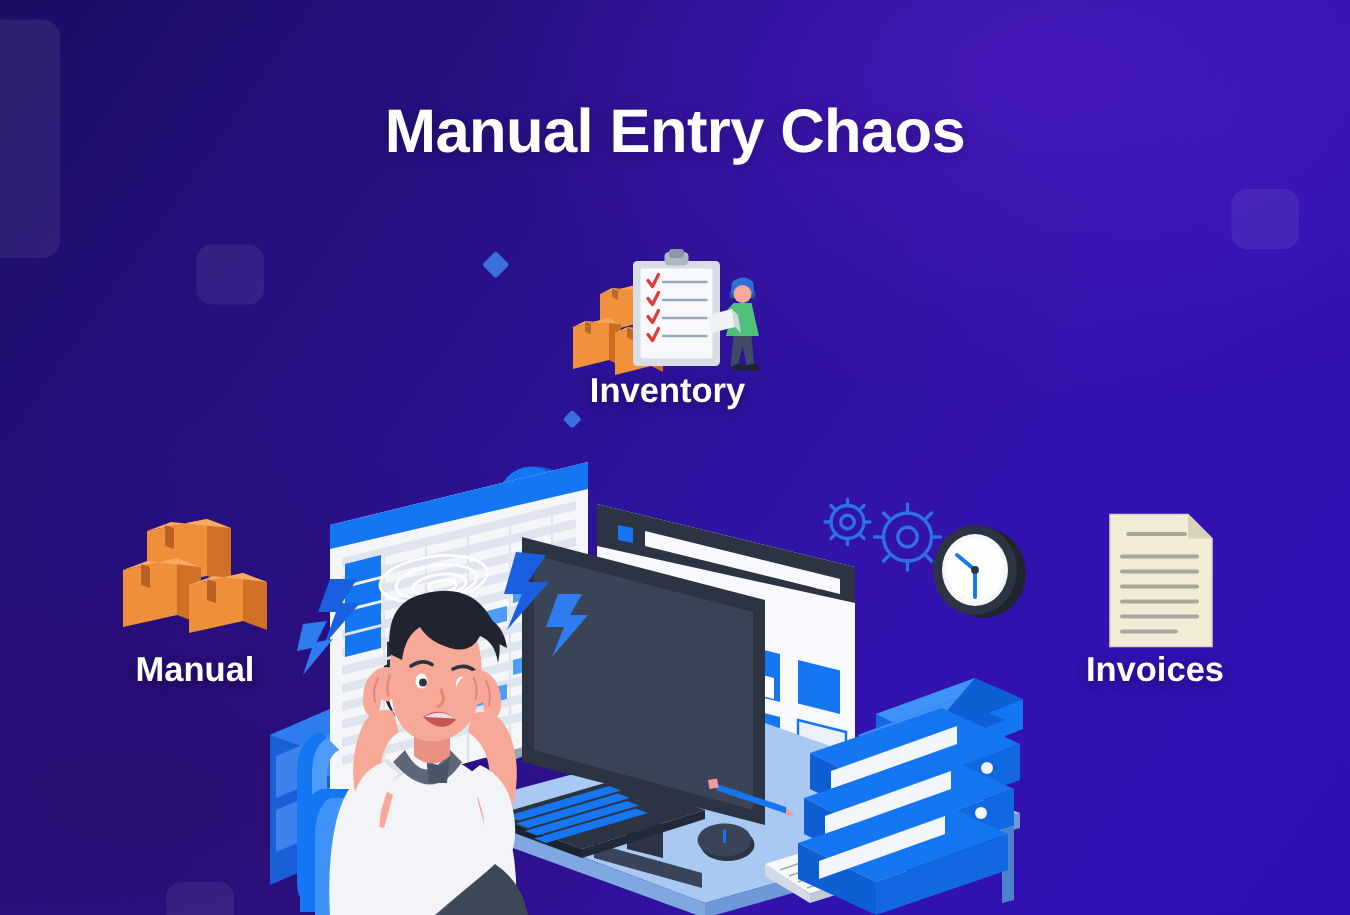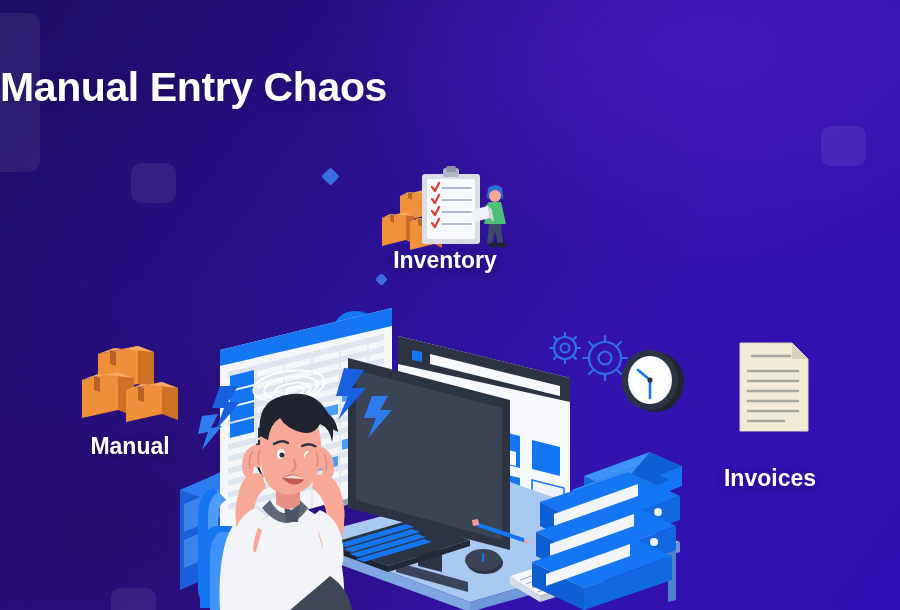--- a/index.html
+++ b/index.html
@@ -28,40 +28,41 @@
     position:absolute;
     background:#3b6fe0;
     transform:rotate(45deg);
     border-radius:2px;
   }
 
   
   #title {
     position:absolute;
     left:0; top:64px; width:900px;
+    text-align:center;
     color:#ffffff;
     font-size:41px;
     font-weight:bold;
     letter-spacing:-0.4px;
     text-shadow:0 2px 10px rgba(0,0,0,0.25);
   }
 
   
   .node-label {
     position:absolute;
     color:#ffffff;
     font-size:23px;
     font-weight:bold;
     text-align:center;
     white-space:nowrap;
     text-shadow:0 2px 8px rgba(0,0,0,0.35);
   }
   #label-inventory { left:345px; top:247px; width:200px; }
   #label-orders    { left:30px;  top:433px; width:200px; }
-  #label-invoices  { left:670px; top:433px; width:200px;margin-top:32px; }
+  #label-invoices  { left:670px; top:433px; width:200px; }
 
   svg.art { position:absolute; overflow:visible; }
 </style>
 </head>
 <body>
 
 <div id="stage">
 
   <div class="deco-sq" style="left:-22px;top:13px;width:62px;height:159px;border-radius:12px;"></div>
   <div class="deco-sq" style="left:131px;top:163px;width:45px;height:40px;"></div>

